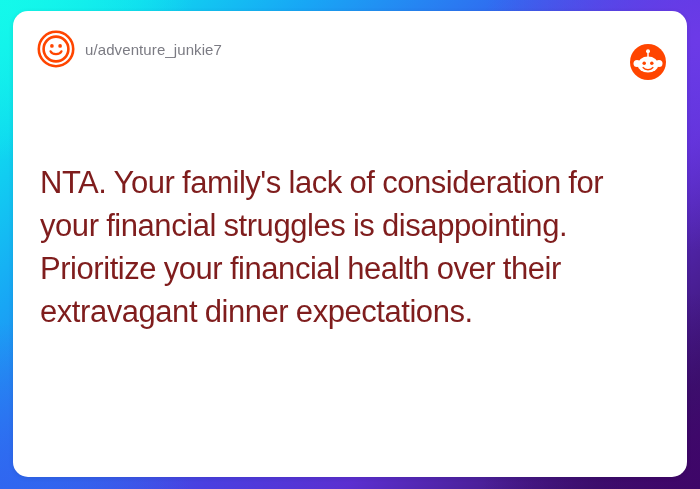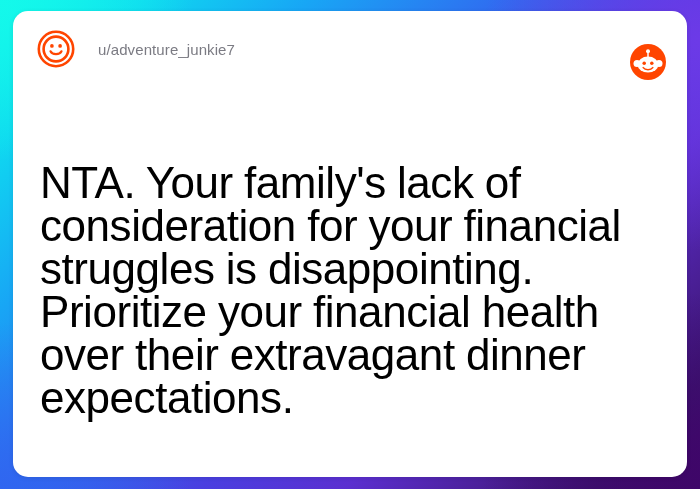--- a/index.html
+++ b/index.html
@@ -65,21 +65,21 @@
     top: 0;
     right: 0;
     height: 76px;
     display: flex;
     align-items: center;
   }
 
   .author {
     display: flex;
     align-items: center;
-    gap: 23px;
+    gap: 10px;
     margin-left: 24px;
   }
 
   .avatar {
     width: 38px;
     height: 38px;
     flex: 0 0 38px;
     display: block;
   }
 
@@ -98,23 +98,23 @@
     width: 36px;
     height: 36px;
     display: block;
   }
 
   .body-text {
     position: absolute;
     left: 27px;
     right: 26px;
     top: 150px;
-    font-size: 44px;
+    font-size: 31px;
     line-height: 43px;
-    color: #000000;
+    color: #7f1d1d;
     letter-spacing: -0.45px;
     font-weight: 400;
     font-family: "Liberation Sans", sans-serif;
     white-space: pre-wrap;
     word-spacing: -0.5px;
   }
 </style>
 </head>
 <body>
 

